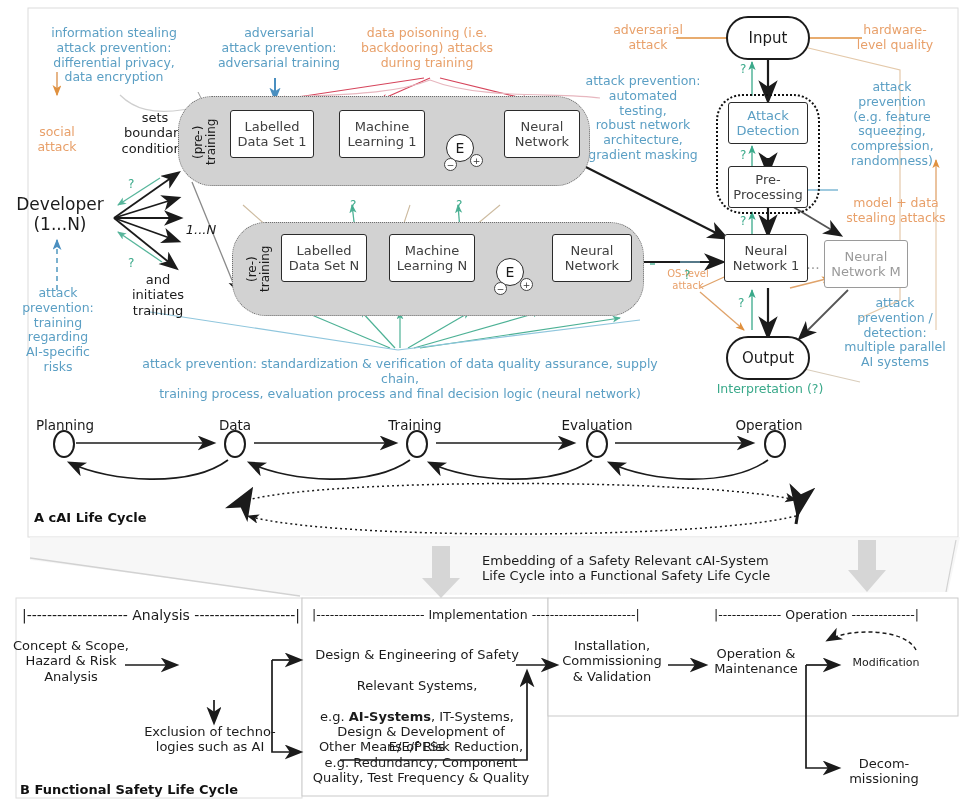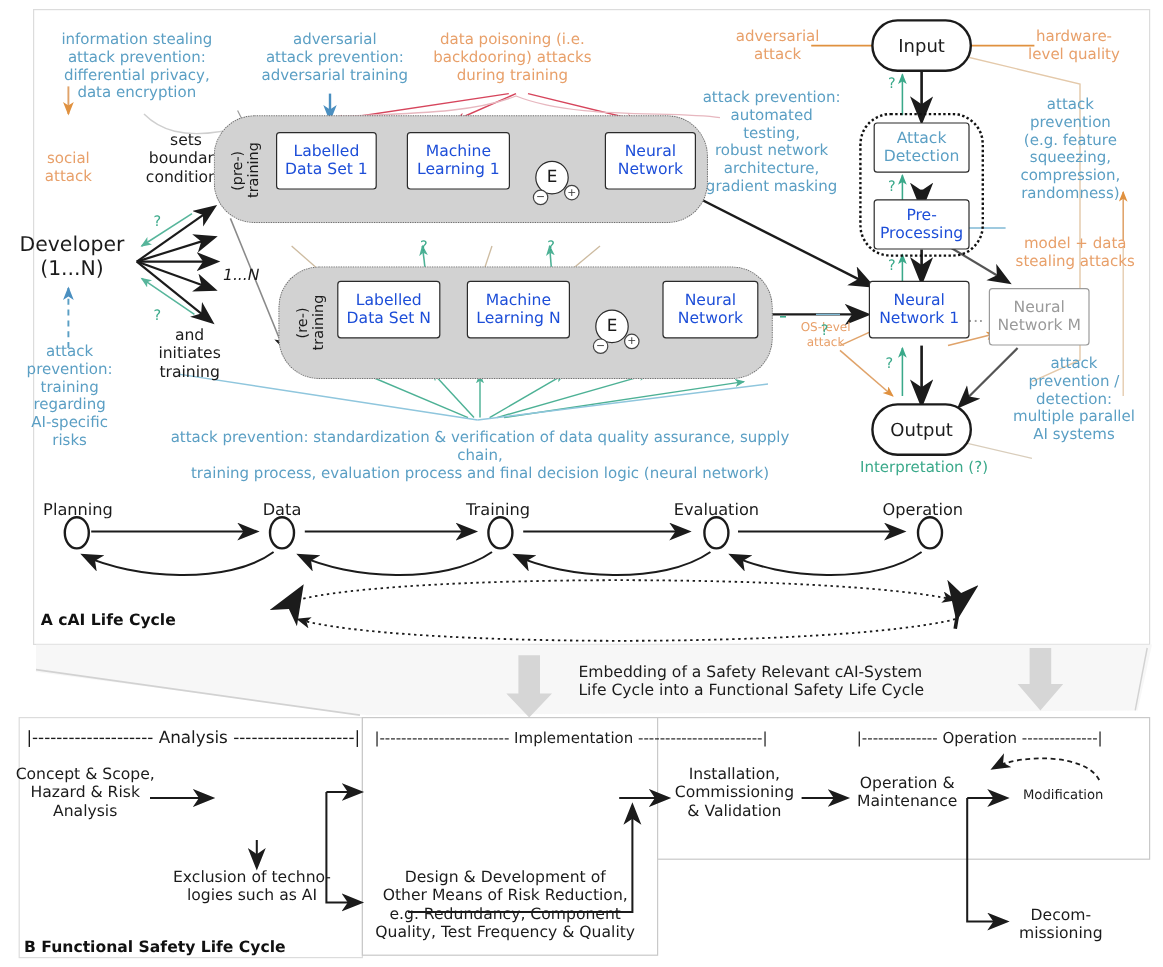--- a/index.html
+++ b/index.html
@@ -7,21 +7,21 @@
   #stage{position:relative;width:969px;height:806px;overflow:hidden;background:#fff;}
   #svgroot{position:absolute;left:0;top:0;width:969px;height:806px;}
   .lbl{position:absolute;text-align:center;line-height:1.18;white-space:pre-line;}
   .blue{color:#5b9fc4;}
   .orange{color:#e8a06a;}
   .teal{color:#3aa98a;}
   .black{color:#1b1b1b;}
   .grey{color:#9b9b9b;}
   .box{position:absolute;background:#ffffff;border:1.6px solid #2b2b2b;border-radius:3px;
        display:flex;align-items:center;justify-content:center;text-align:center;line-height:1.16;
-       color:#1d4ed8;box-sizing:border-box;}
+       color:#404040;box-sizing:border-box;}
   .box.ghost{border-color:#9a9a9a;color:#9a9a9a;}
   .box.bluetxt{color:#5b9fc4;}
   .ellipse{position:absolute;background:#fff;border:2px solid #1b1b1b;border-radius:50%/50%;
        display:flex;align-items:center;justify-content:center;text-align:center;color:#1b1b1b;box-sizing:border-box;}
   .rounded-rect{position:absolute;background:#fff;border:2px solid #1b1b1b;border-radius:14px;
        display:flex;align-items:center;justify-content:center;text-align:center;color:#1b1b1b;box-sizing:border-box;}
   .greybag{position:absolute;background:#d2d2d2;border:1.7px dotted #6e6e6e;border-radius:34px;box-sizing:border-box;}
   .dashbag{position:absolute;background:transparent;border:2.2px dotted #111;border-radius:26px;box-sizing:border-box;}
   .vlabel{position:absolute;color:#1b1b1b;writing-mode:vertical-rl;transform:rotate(180deg);
        text-align:center;line-height:1.1;}
@@ -386,20 +386,26 @@
   <div class="phase" style="left:714px;top:607px;font-size:12.5px;">|-------------- Operation --------------|</div>
 
   <div class="lbl black" style="left:12px;top:638px;width:118px;font-size:13px;">Concept &amp; Scope,
 Hazard &amp; Risk
 Analysis</div>
 
 
   <div class="lbl black" style="left:130px;top:724px;width:160px;font-size:13px;">Exclusion of techno-
 logies such as AI</div>
 
+  <div class="lbl black" style="left:306px;top:632px;width:222px;font-size:13px;">
+    <span>Design &amp; Engineering of Safety</span><br>
+    <span>Relevant Systems,</span><br>
+    <span>e.g. </span><b>AI-Systems</b><span>, IT-Systems,</span><br>
+    <span>E/E/PESs</span>
+  </div>
 
   <div class="lbl black" style="left:302px;top:724px;width:238px;font-size:13px;">Design &amp; Development of
 Other Means of Risk Reduction,
 e.g. Redundancy, Component
 Quality, Test Frequency &amp; Quality</div>
 
   <div class="lbl black" style="left:552px;top:638px;width:120px;font-size:13px;">Installation,
 Commissioning
 &amp; Validation</div>
 

